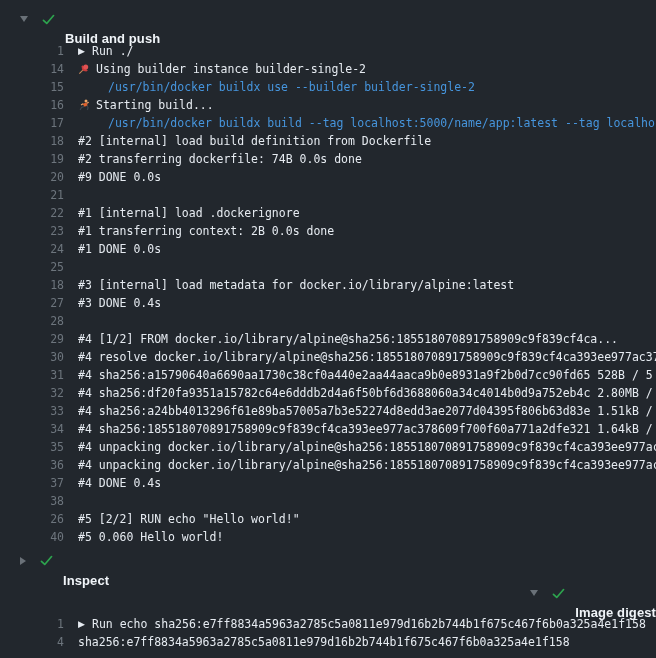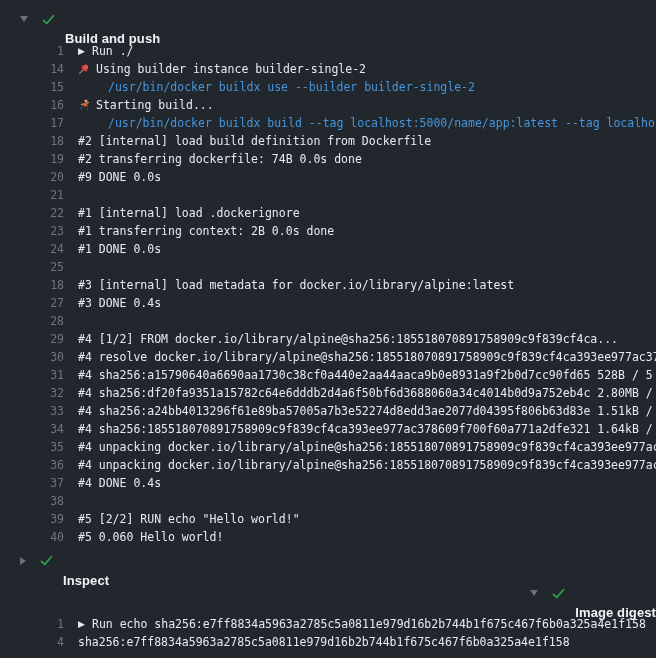--- a/index.html
+++ b/index.html
@@ -98,21 +98,21 @@
         <div class="line"><span class="num">29</span><span class="content"><span>#4 [1/2] FROM docker.io/library/alpine@sha256:185518070891758909c9f839cf4ca...</span></span></div>
         <div class="line"><span class="num">30</span><span class="content"><span>#4 resolve docker.io/library/alpine@sha256:185518070891758909c9f839cf4ca393ee977ac378</span></span></div>
         <div class="line"><span class="num">31</span><span class="content"><span>#4 sha256:a15790640a6690aa1730c38cf0a440e2aa44aaca9b0e8931a9f2b0d7cc90fd65 528B / 5</span></span></div>
         <div class="line"><span class="num">32</span><span class="content"><span>#4 sha256:df20fa9351a15782c64e6dddb2d4a6f50bf6d3688060a34c4014b0d9a752eb4c 2.80MB /</span></span></div>
         <div class="line"><span class="num">33</span><span class="content"><span>#4 sha256:a24bb4013296f61e89ba57005a7b3e52274d8edd3ae2077d04395f806b63d83e 1.51kB /</span></span></div>
         <div class="line"><span class="num">34</span><span class="content"><span>#4 sha256:185518070891758909c9f839cf4ca393ee977ac378609f700f60a771a2dfe321 1.64kB /</span></span></div>
         <div class="line"><span class="num">35</span><span class="content"><span>#4 unpacking docker.io/library/alpine@sha256:185518070891758909c9f839cf4ca393ee977ac</span></span></div>
         <div class="line"><span class="num">36</span><span class="content"><span>#4 unpacking docker.io/library/alpine@sha256:185518070891758909c9f839cf4ca393ee977ac</span></span></div>
         <div class="line"><span class="num">37</span><span class="content"><span>#4 DONE 0.4s</span></span></div>
         <div class="line"><span class="num">38</span><span class="content"><span></span></span></div>
-        <div class="line"><span class="num">39</span><span class="content"><span>#5 [2/2] RUN echo "Hello world!"</span></span></div>
+        <div class="line"><span class="num">26</span><span class="content"><span>#5 [2/2] RUN echo "Hello world!"</span></span></div>
         <div class="line"><span class="num">40</span><span class="content"><span>#5 0.060 Hello world!</span></span></div>
       </div>
     </div>
     <div class="section" id="sec-inspect">
       <div class="section-header">
         <span class="chev right"></span>
         <span class="check">
           <svg width="15" height="15" viewBox="0 0 16 16">
             <path d="M2.6 8.9l3.5 3.3 7.3-8.4" fill="none" stroke="#2da44e" stroke-width="1.8" stroke-linecap="round" stroke-linejoin="round"></path>
           </svg>

